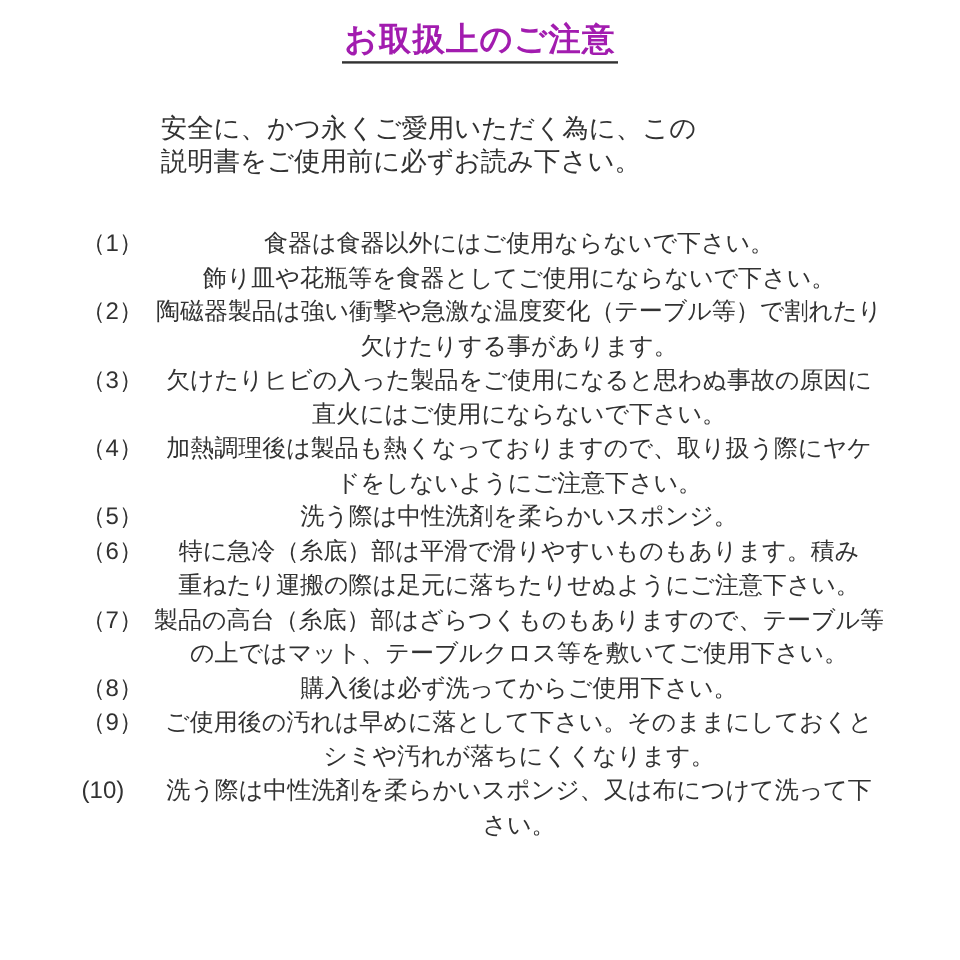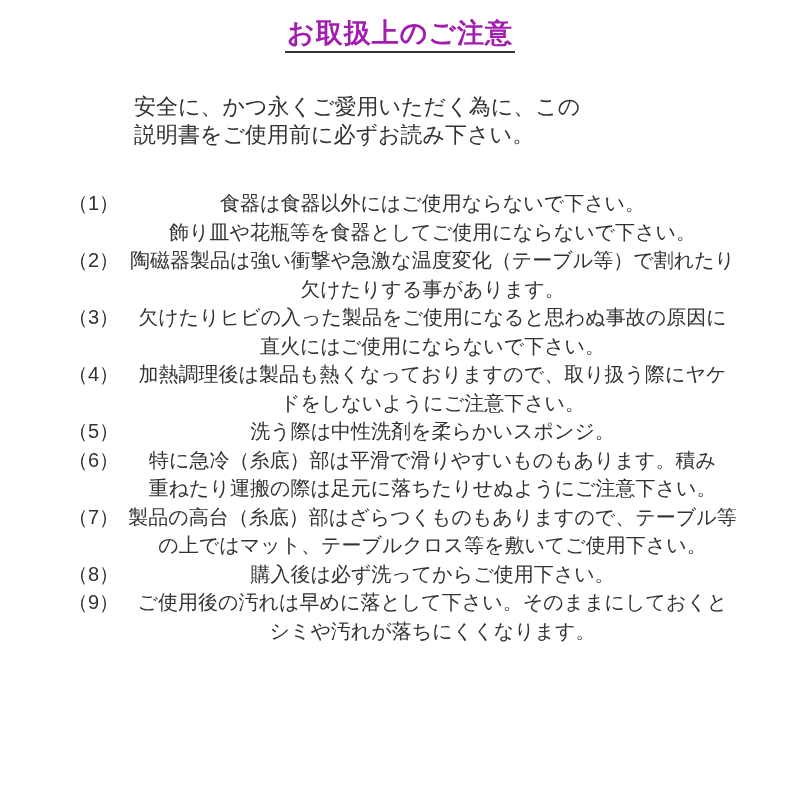--- a/index.html
+++ b/index.html
@@ -111,14 +111,19 @@
     </div>
     <div class="row">
       <div class="num">（8）</div>
       <div class="txt">購入後は必ず洗ってからご使用下さい。</div>
     </div>
     <div class="row">
       <div class="num">（9）</div>
       <div class="txt">ご使用後の汚れは早めに落として下さい。そのままにしておくと
 シミや汚れが落ちにくくなります。</div>
     </div>
+    <div class="row">
+      <div class="num">(10)</div>
+      <div class="txt">洗う際は中性洗剤を柔らかいスポンジ、又は布につけて洗って下
+さい。</div>
+    </div>
   </div>
 </div>
 
 </body></html>

